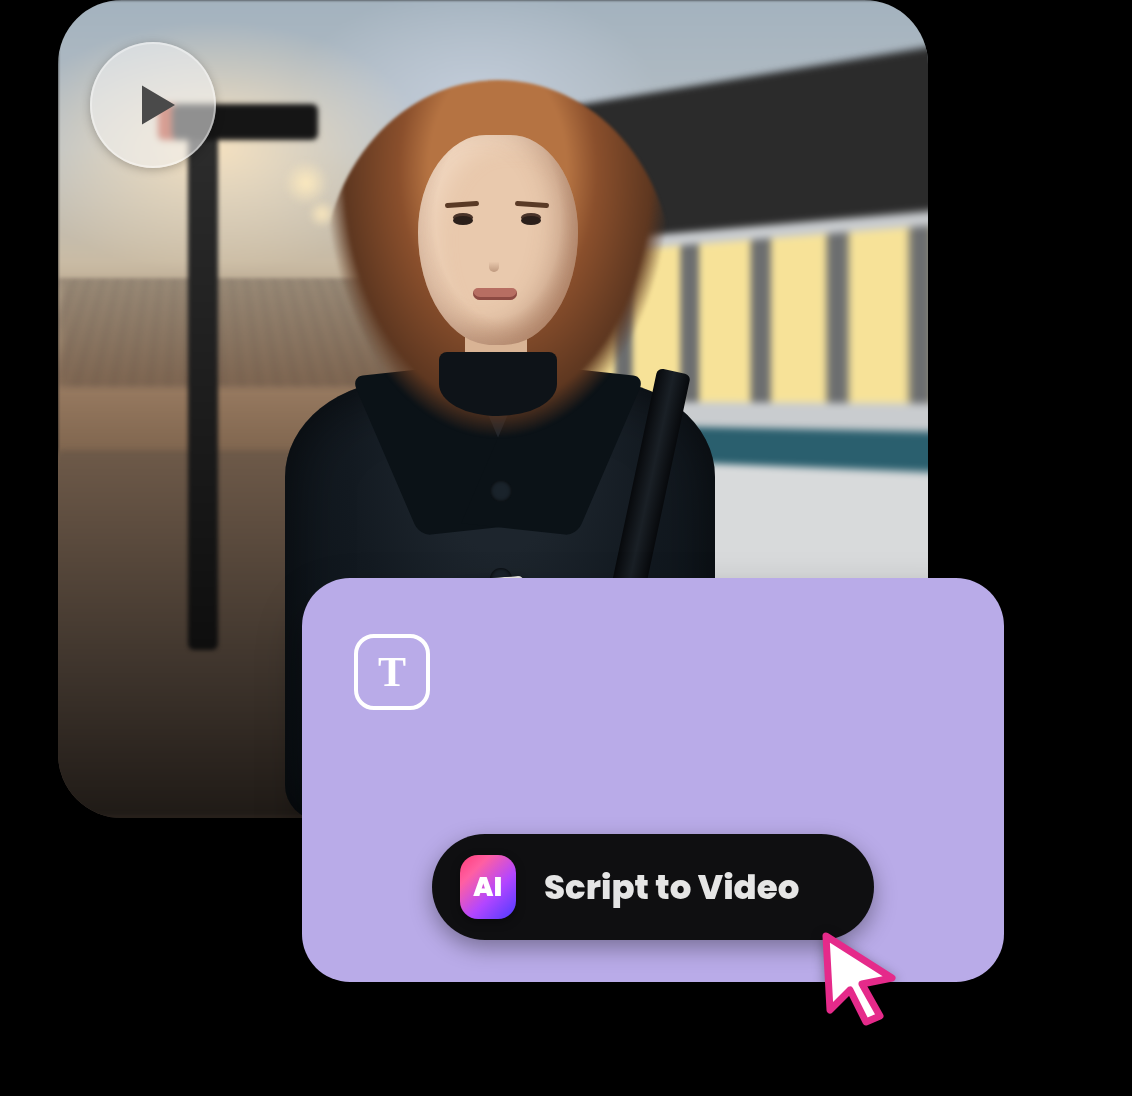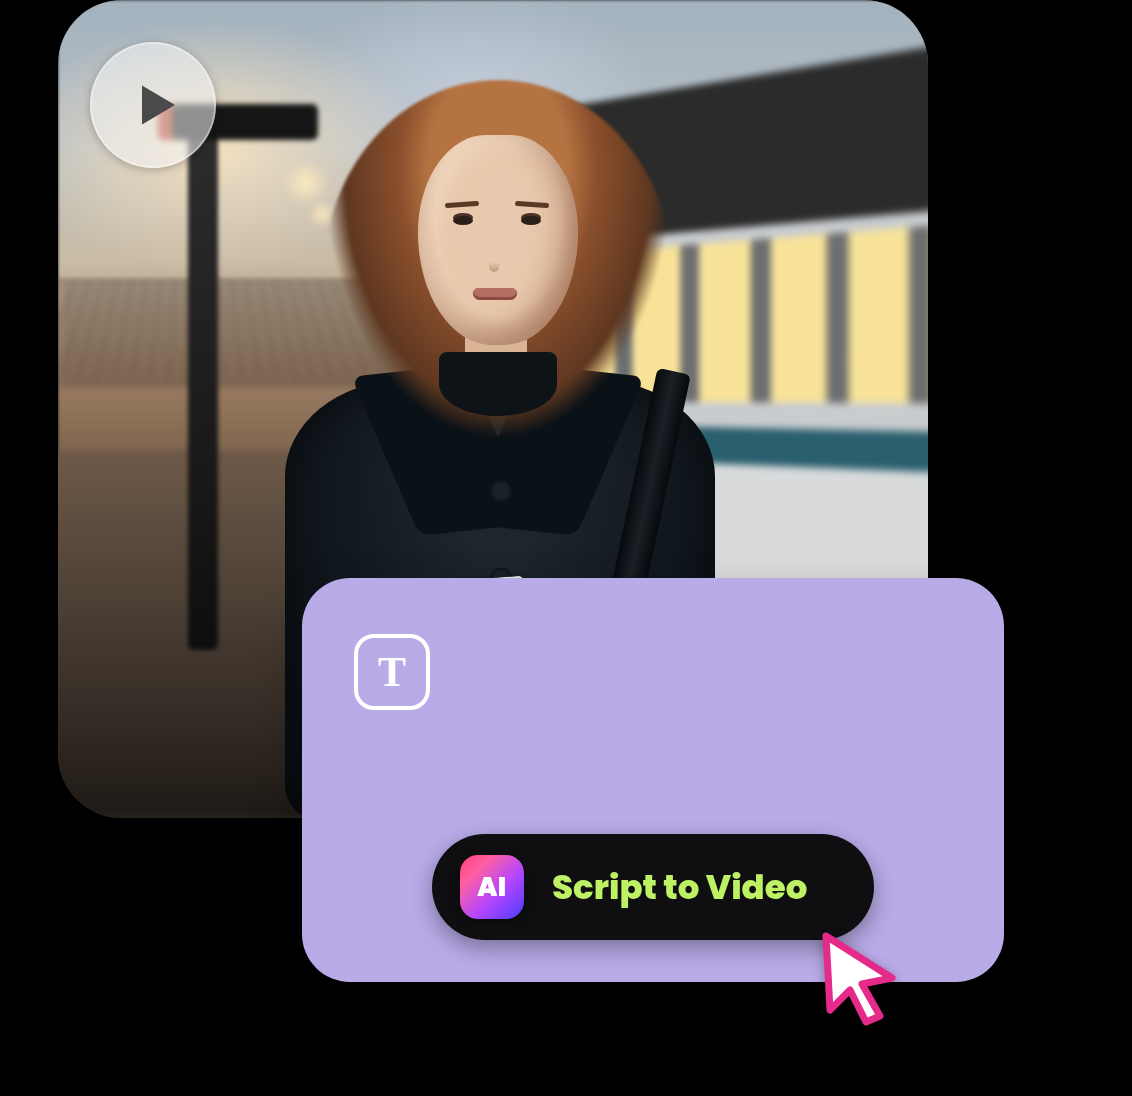--- a/index.html
+++ b/index.html
@@ -161,27 +161,27 @@
   .cta{
     position:absolute; left:130px; bottom:42px;
     width:442px; height:106px;
     background:#0f0f11; border-radius:56px;
     display:flex; align-items:center; gap:28px;
     padding:0 42px 0 28px;
     box-shadow: 0 8px 22px rgba(0,0,0,0.35);
     cursor:pointer;
   }
   .ai-badge{
-    width:64px;height:64px;border-radius:18px;
+    width:56px;height:64px;border-radius:18px;
     background: linear-gradient(135deg, #ff3d77 0%, #ff5fa2 25%, #b346ff 60%, #4b3bff 100%);
     display:flex;align-items:center;justify-content:center;
     color:#fff; font-weight:900; font-size:26px; letter-spacing:0.5px;
     box-shadow: 0 3px 10px rgba(0,0,0,0.4);
   }
-  .cta-label{ color:#bef264; font-weight:800; font-size:34px; }
+  .cta-label{ color:#e5e5e5; font-weight:800; font-size:34px; }
 
   
   .cursor{ position:absolute; left:818px; top:930px; width:84px; height:96px;
     filter: drop-shadow(0 3px 6px rgba(0,0,0,0.35)); }
 </style>
 </head>
 <body>
 
 <div class="stage">
 

